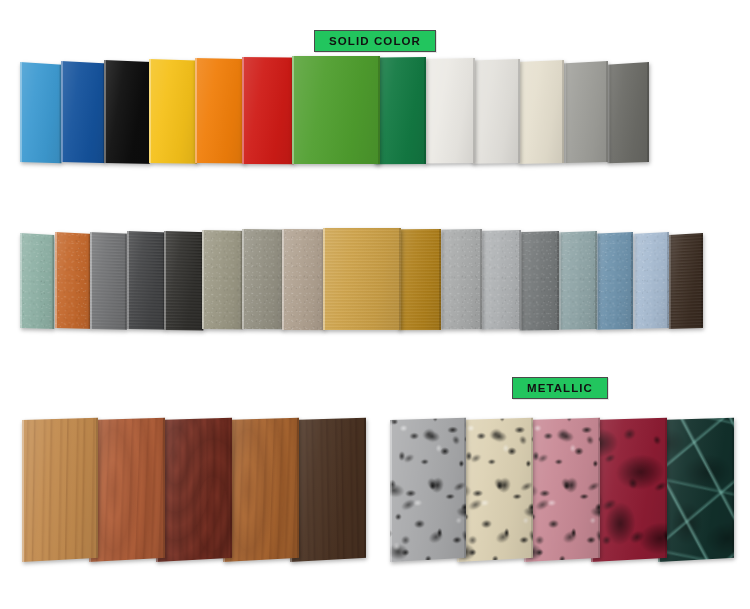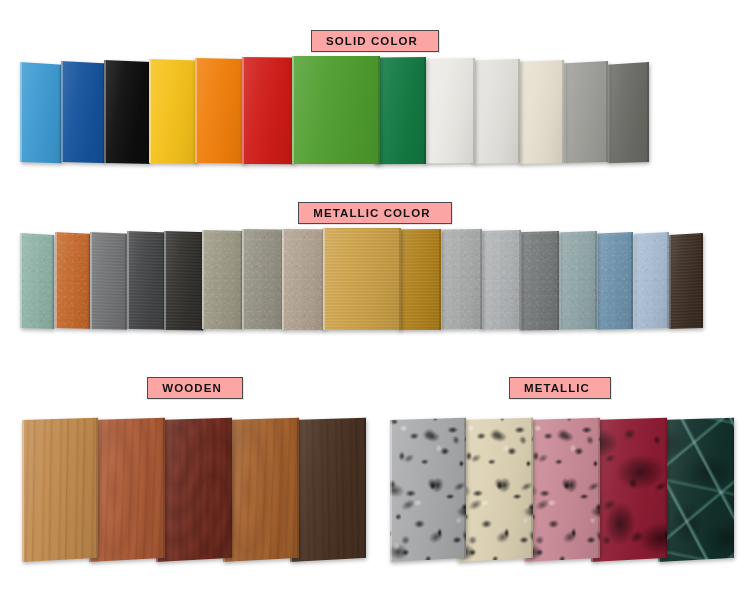--- a/index.html
+++ b/index.html
@@ -11,22 +11,22 @@
     font-family: "Liberation Sans", sans-serif;
     overflow: hidden;
   }
   .sheet { position: relative; width: 750px; height: 609px; background:#fff; }
 
   
   .label-wrap { position:absolute; width:100%; text-align:center; }
   .label-box {
     display:inline-block;
     border:1.5px solid #4a4a4a;
-    background:#fca5a5;
-    padding:4px 20px 4px 14px;
+    background:#22c55e;
+    padding:4px 14px 4px 14px;
     font-size:11.5px;
     font-weight:bold;
     letter-spacing:1.1px;
     color:#111111;
     font-family:"Liberation Sans", sans-serif;
     line-height:1.05;
     box-shadow: 1px 1px 0 rgba(0,0,0,0.10);
   }
 
   
@@ -279,23 +279,20 @@
       </div>
       <div class="panel" style="left: 604.68px; width: 44px; height: 100px; bottom: 8px; background: rgb(107, 107, 102); transform: perspective(900px) rotateY(-17deg) skewY(-2.6deg); transform-origin: right center; z-index: 10;">
         <div class="face">
           <div class="sheen"></div>
           <div class="edge-l"></div>
           <div class="edge-r"></div>
         </div>
       </div>
     </div>
 
-  <div class="label-wrap" style="top:202px;">
-    <span class="label-box">METALLIC COLOR</span>
-  </div>
   <div class="row" id="row-metallic" style="top:218px; height:118px;">
       <div class="panel" style="left: 20px; width: 36px; height: 95px; bottom: 8px; background: rgb(143, 178, 166); transform: perspective(900px) rotateY(16deg) skewY(2.4deg); transform-origin: left center; z-index: 10;">
         <div class="face">
           <div class="fleck"></div>
           <div class="sheen"></div>
           <div class="edge-l"></div>
           <div class="edge-r"></div>
         </div>
       </div>
       <div class="panel" style="left: 54.56px; width: 37px; height: 95.875px; bottom: 7.75px; background: rgb(196, 104, 44); transform: perspective(900px) rotateY(14deg) skewY(2.1deg); transform-origin: left center; z-index: 14;">
@@ -421,23 +418,20 @@
       <div class="panel" style="left: 667.04px; width: 36px; height: 95px; bottom: 8px; background: rgb(55, 40, 29); transform: perspective(900px) rotateY(-16deg) skewY(-2.4deg); transform-origin: right center; z-index: 10;">
         <div class="face">
           <div class="brushed"></div>
           <div class="sheen"></div>
           <div class="edge-l"></div>
           <div class="edge-r"></div>
         </div>
       </div>
     </div>
 
-  <div class="label-wrap" style="left:0; width:390px; top:377px;">
-    <span class="label-box">WOODEN</span>
-  </div>
   <div class="row" id="row-wooden" style="top:406px; height:160px;">
       <div class="panel" style="left: 22px; width: 78px; height: 142px; bottom: 4px; background: rgb(194, 139, 78); transform: perspective(900px) rotateY(9deg) skewY(-2.4deg); transform-origin: left center; z-index: 30;">
         <div class="face">
           <div class="grain g1" style="color: rgb(138, 85, 36);"></div>
           <div class="sheen"></div>
           <div class="edge-l"></div>
           <div class="edge-r"></div>
         </div>
       </div>
       <div class="panel" style="left: 89px; width: 78px; height: 142px; bottom: 4px; background: rgb(178, 95, 57); transform: perspective(900px) rotateY(9deg) skewY(-2.4deg); transform-origin: left center; z-index: 29;">

